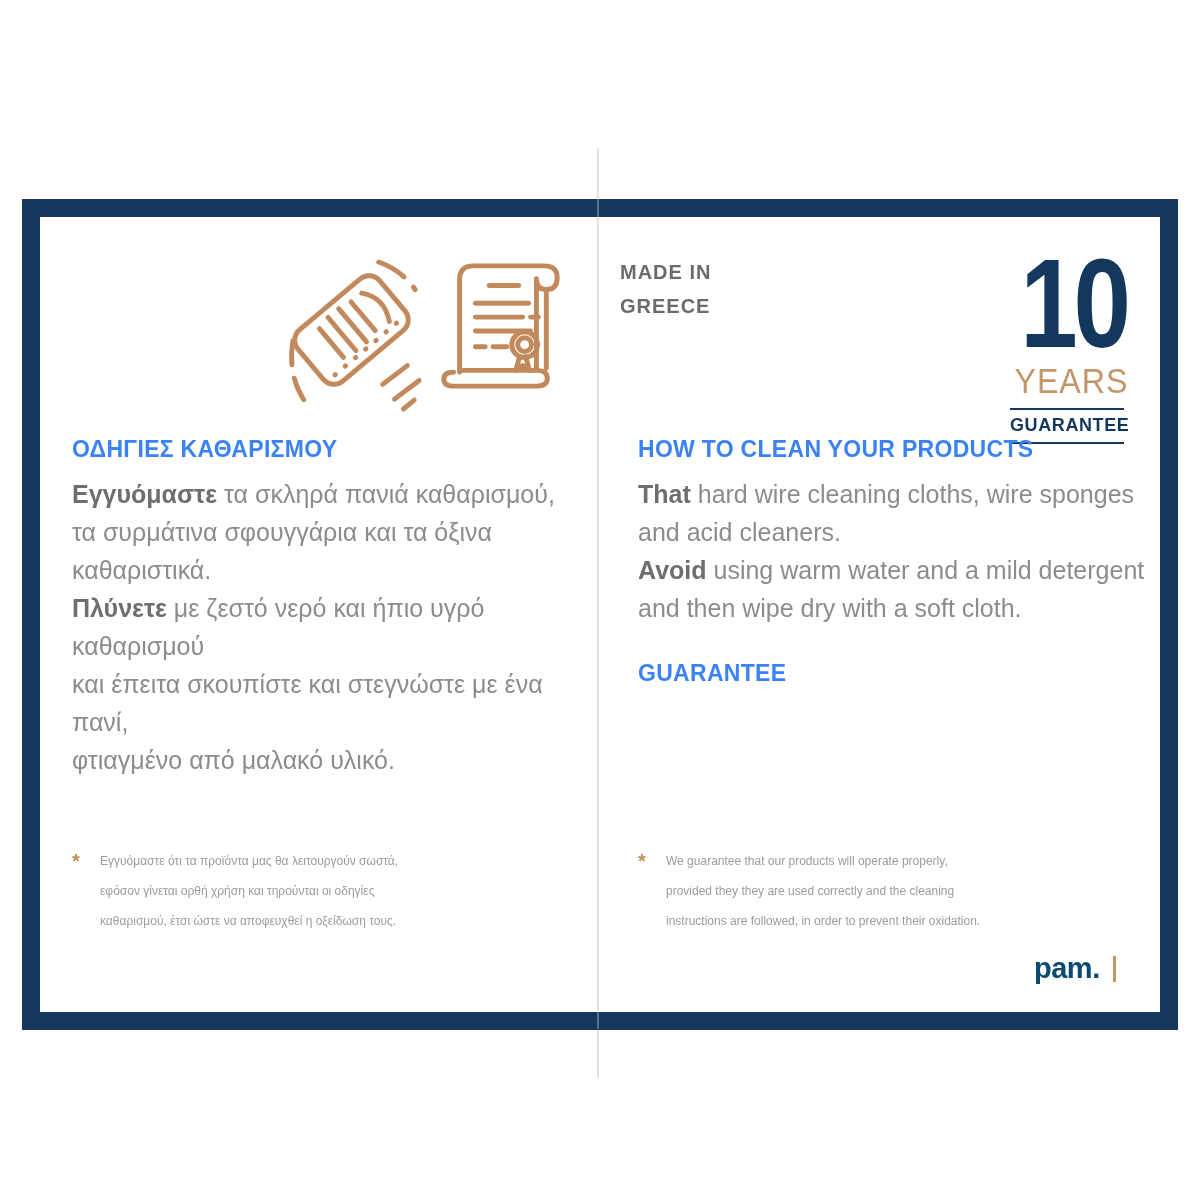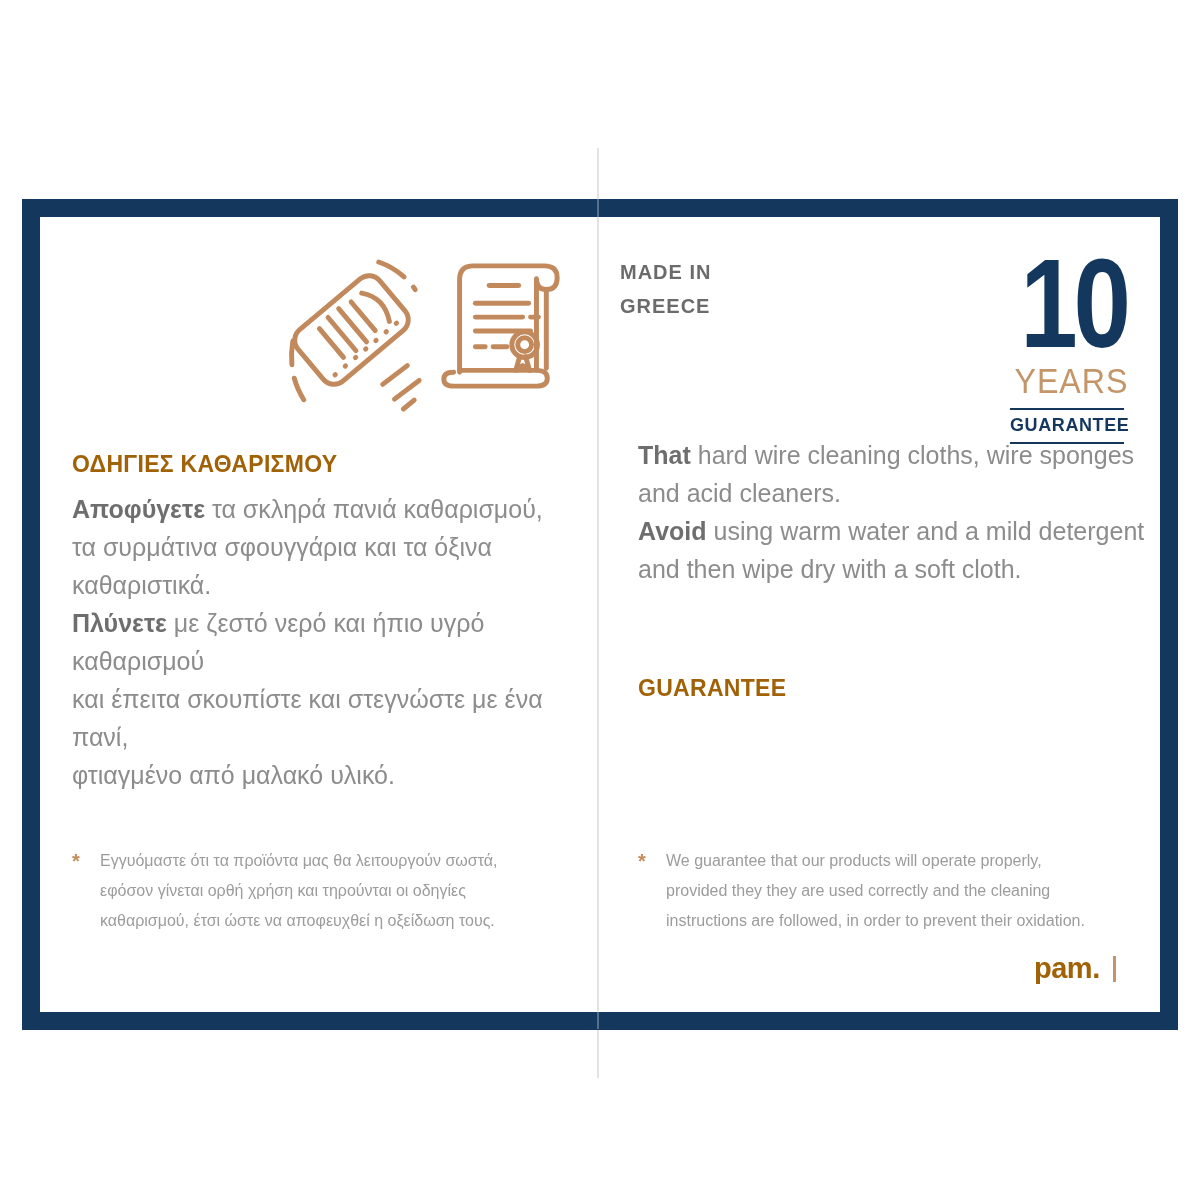--- a/index.html
+++ b/index.html
@@ -26,31 +26,31 @@
   .badge .bguar{font-size:18px;font-weight:bold;letter-spacing:0.6px;margin-top:7px;
                 border-top:2px solid #14375E;border-bottom:2px solid #14375E;padding:5px 0 6px 0;}
 
   .col{position:absolute;width:525px;z-index:3;}
   .col.left{left:72px;}
   .col.right{left:638px;}
   .sec1{top:436px;}
   .sec2{top:660px;}
   .fnote{top:846px;}
 
-  .heading{margin:15px 0 12px 0;font-size:23px;font-weight:bold;color:#a16207;letter-spacing:0.3px;}
+  .heading{margin:0 0 12px 0;font-size:23px;font-weight:bold;color:#3b82f6;letter-spacing:0.3px;}
   .body-text{margin:0;font-size:25px;line-height:38px;color:#8C8C8C;white-space:pre-line;}
   .body-text strong{color:#6E6E6E;font-weight:bold;}
   .body-text .hl{color:#C68A55;font-weight:bold;}
 
   .fn-row{display:flex;align-items:flex-start;}
   .fn-mark{color:#C68A55;font-weight:bold;font-size:20px;line-height:30px;width:28px;flex:0 0 28px;}
-  .fn-text{font-size:16px;line-height:30px;color:#9C9C9C;white-space:pre-line;}
+  .fn-text{font-size:12px;line-height:30px;color:#9C9C9C;white-space:pre-line;}
 
   .pam-row{position:absolute;left:1034px;top:952px;z-index:3;display:flex;align-items:center;}
-  .pam-text{color:#a16207;font-size:29px;font-weight:bold;letter-spacing:-0.5px;}
+  .pam-text{color:#0c4a6e;font-size:29px;font-weight:bold;letter-spacing:-0.5px;}
   .pam-bar{width:3px;height:26px;background:#C49568;margin-left:13px;}
 </style>
 </head>
 <body>
 
 <div class="page">
 
   <div class="fold-line"></div>
   <div class="frame"></div>
   <div class="fold-cross top"></div>
@@ -101,38 +101,39 @@
 GREECE</div>
 
   <div class="badge">
     <div class="b10">10</div>
     <div class="byears">YEARS</div>
     <div class="bguar">GUARANTEE</div>
   </div>
 
   <div class="col left sec1">
     <h3 class="heading">ΟΔΗΓΙΕΣ ΚΑΘΑΡΙΣΜΟΥ</h3>
-    <p class="body-text"><strong>Αποφύγετε</strong><span> τα σκληρά πανιά καθαρισμού,
+    <p class="body-text"><strong>Εγγυόμαστε</strong><span> τα σκληρά πανιά καθαρισμού,
 τα συρμάτινα σφουγγάρια και τα όξινα καθαριστικά.
 </span><strong>Πλύνετε</strong><span> με ζεστό νερό και ήπιο υγρό καθαρισμού
 και έπειτα σκουπίστε και στεγνώστε με ένα πανί,
 φτιαγμένο από μαλακό υλικό.</span></p>
   </div>
 
 
   <div class="col left fnote">
     <div class="fn-row">
       <span class="fn-mark">*</span>
       <span class="fn-text">Εγγυόμαστε ότι τα προϊόντα μας θα λειτουργούν σωστά,
 εφόσον γίνεται ορθή χρήση και τηρούνται οι οδηγίες
 καθαρισμού, έτσι ώστε να αποφευχθεί η οξείδωση τους.</span>
     </div>
   </div>
 
   <div class="col right sec1">
+    <h3 class="heading">HOW TO CLEAN YOUR PRODUCTS</h3>
     <p class="body-text"><strong>That</strong><span> hard wire cleaning cloths, wire sponges
 and acid cleaners.
 </span><strong>Avoid</strong><span> using warm water and a mild detergent
 and then wipe dry with a soft cloth.</span></p>
   </div>
 
   <div class="col right sec2">
     <h3 class="heading">GUARANTEE</h3>
   </div>
 

